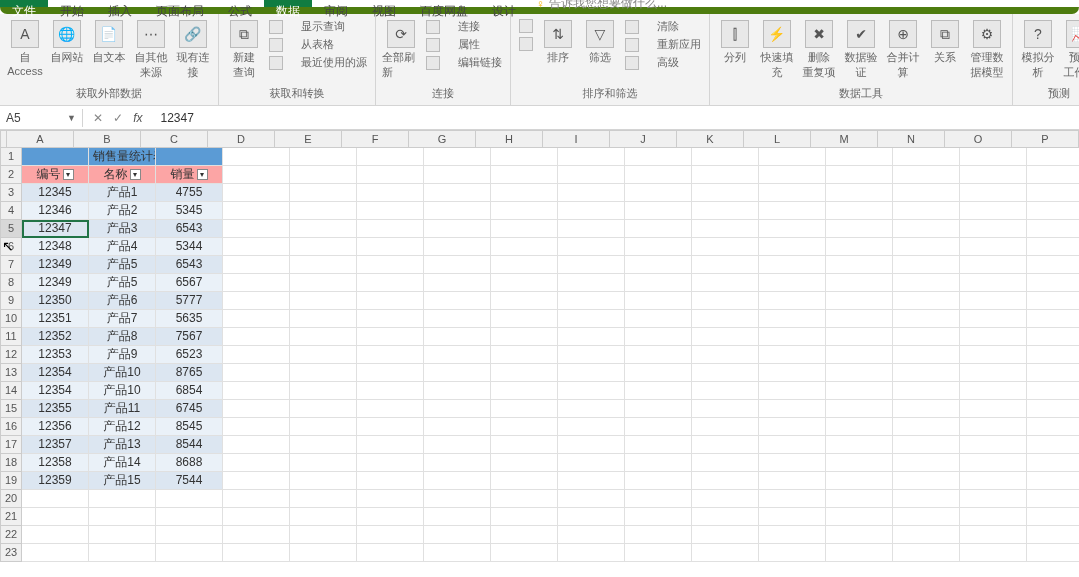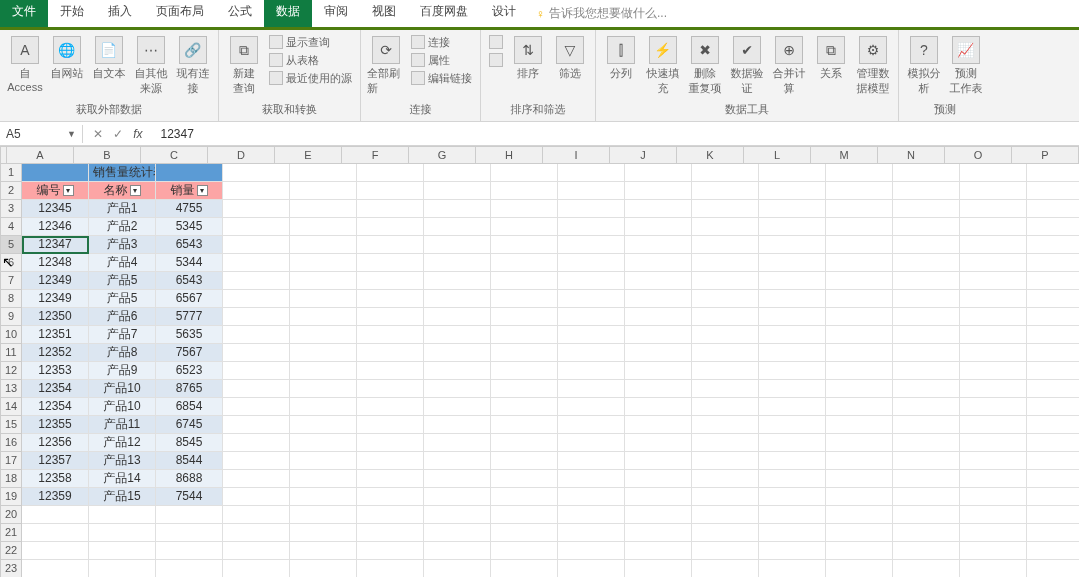--- a/index.html
+++ b/index.html
@@ -1,29 +1,29 @@
 <!DOCTYPE html>
 <html><head>
 <meta charset="utf-8">
 <style>
   * { box-sizing: border-box; margin: 0; padding: 0; font-family: "Microsoft YaHei", sans-serif; }
   body { background: #fff; font-size: 12px; color: #444; width: 1079px; }
-  .tabbar { display: flex; background: #fff; height: 30px; align-items: stretch; border-bottom: 3px solid #4d7c0f; }
+  .tabbar { display: flex; background: #fff; height: 14px; align-items: stretch; border-bottom: 7px solid #4d7c0f; border-radius: 11px; }
   .tab { padding: 3px 12px; color: #444; cursor: pointer; }
   .tab.first { background: #107c41; color: #fff; }
   .tab.active { background: #107c41; color: #fff; }
   .tellme { color: #888; padding: 3px 8px; display: flex; align-items: center; gap: 4px; }
   .bulb { color: #f5b400; }
   .ribbon { display: flex; background: #f3f3f3; border-bottom: 1px solid #d4d4d4; height: 92px; }
   .group { border-right: 1px solid #d4d4d4; padding: 4px 6px 0 6px; display: flex; flex-direction: column; justify-content: space-between; }
   .group-body { display: flex; align-items: flex-start; gap: 4px; }
   .group-label { text-align: center; color: #666; font-size: 11px; padding: 2px 0 4px 0; }
   .bigbtn { display: flex; flex-direction: column; align-items: center; width: 38px; font-size: 11px; color: #666; gap: 2px; cursor: pointer; padding: 2px 0; }
   .bigbtn .ic { width: 28px; height: 28px; background: #e8e8e8; border: 1px solid #bbb; display: flex; align-items: center; justify-content: center; font-size: 14px; color: #555; }
-  .smallrow { display: flex; gap: 3px; font-size: 11px; color: #666; padding: 1px 2px; cursor: pointer; white-space: nowrap; }
+  .smallrow { display: flex; align-items: center; gap: 18px; font-size: 11px; color: #666; padding: 1px 2px; cursor: pointer; white-space: nowrap; }
   .smallrow .sic { width: 14px; height: 14px; background: #e8e8e8; border: 1px solid #bbb; display: inline-block; }
   .stack { display: flex; flex-direction: column; gap: 1px; }
   .namebox-row { display: flex; align-items: center; border-bottom: 1px solid #d4d4d4; height: 24px; background: #fff; }
   .namebox { width: 83px; border-right: 1px solid #d4d4d4; padding: 2px 6px; display: flex; align-items: center; justify-content: space-between; }
   .namebox .dd { color: #666; font-size: 9px; }
   .fx-controls { display: flex; align-items: center; gap: 10px; padding: 0 10px; color: #888; }
   .fx-controls .fx { font-style: italic; color: #555; }
   .formula-val { padding: 0 8px; color: #333; }
   .sheet { display: flex; }
   .rowhdrs { display: flex; flex-direction: column; }
@@ -148,20 +148,34 @@
           </div>
       </div>
       <div class="bigbtn">
         <div class="ic">⇅</div>
         <span>排序</span>
       </div>
       <div class="bigbtn">
         <div class="ic">▽</div>
         <span>筛选</span>
       </div>
+      <div class="stack" id="g_sort_rows">
+          <div class="smallrow">
+            <span class="sic"></span>
+            <span>清除</span>
+          </div>
+          <div class="smallrow">
+            <span class="sic"></span>
+            <span>重新应用</span>
+          </div>
+          <div class="smallrow">
+            <span class="sic"></span>
+            <span>高级</span>
+          </div>
+        </div>
     </div>
     <div class="group-label">排序和筛选</div>
   </div>
   <div class="group">
     <div class="group-body" id="g_tools">
         <div class="bigbtn">
           <div class="ic">⫿</div>
           <span style="white-space:pre-line;text-align:center">分列</span>
         </div>
         <div class="bigbtn">

